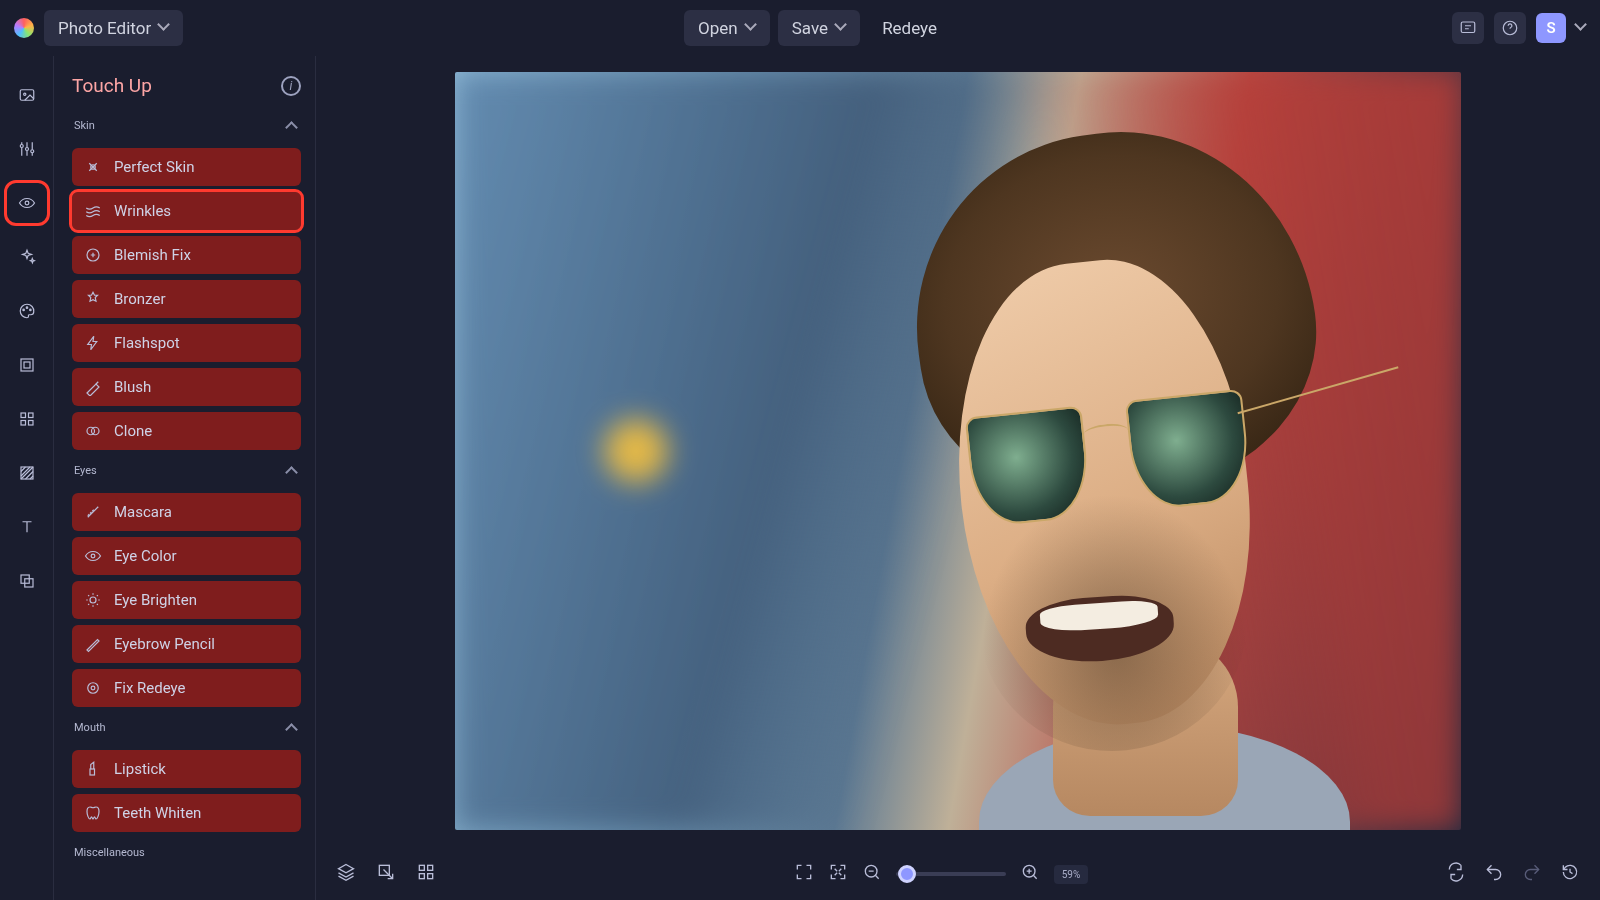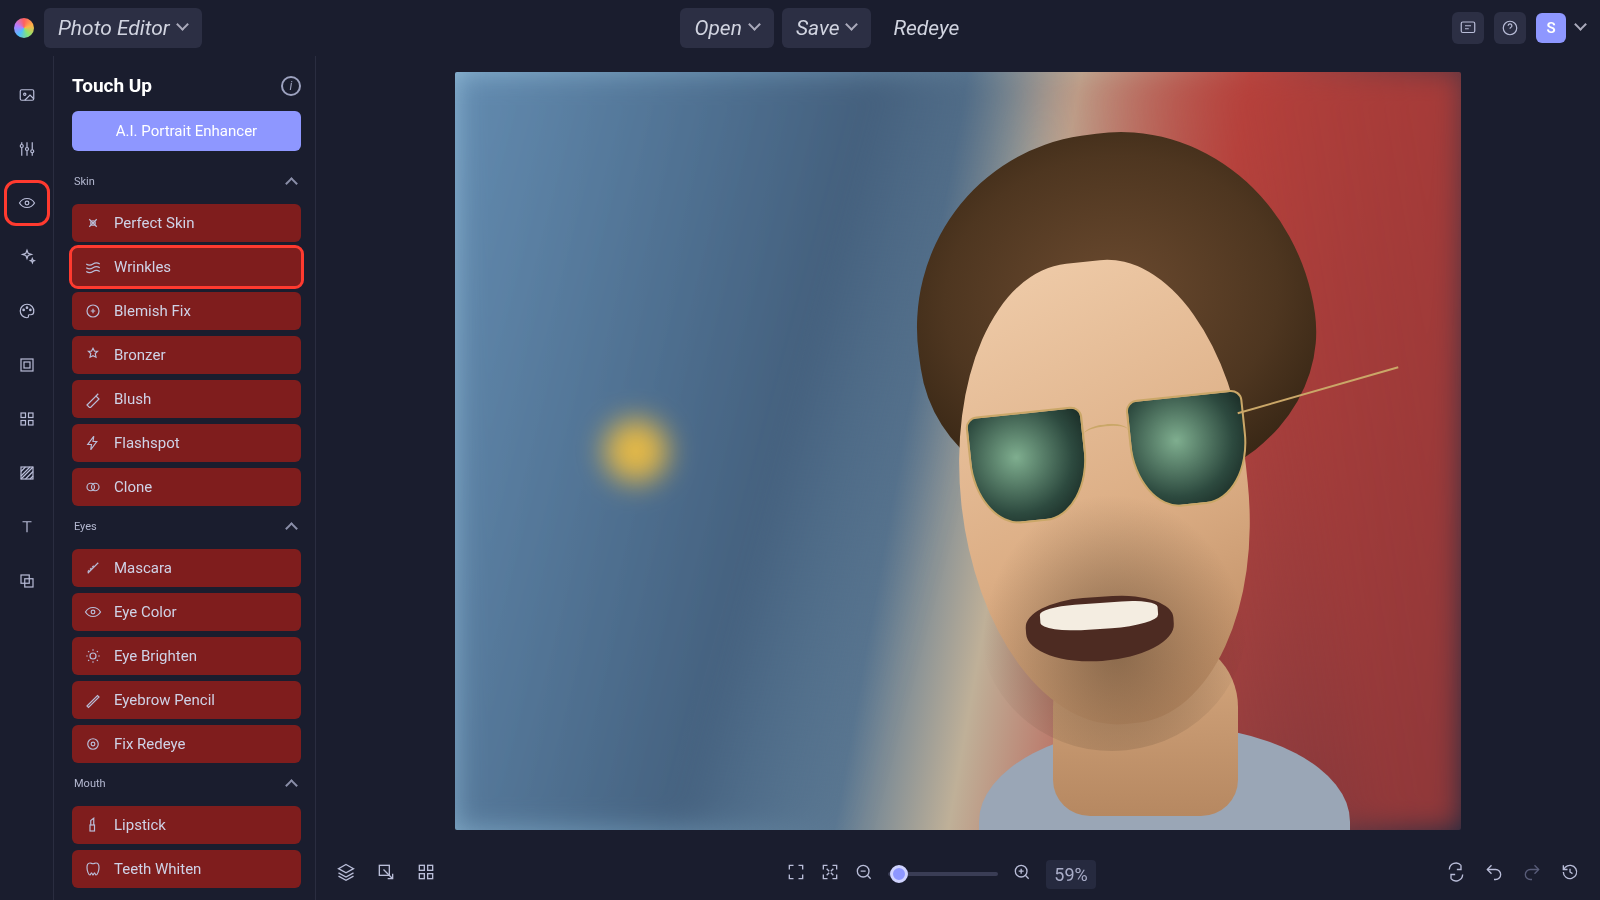--- a/index.html
+++ b/index.html
@@ -1,52 +1,52 @@
 <!DOCTYPE html>
 <html><head>
 <meta charset="utf-8">
 <style>
   * { box-sizing: border-box; margin: 0; padding: 0; font-family: -apple-system, BlinkMacSystemFont, "Segoe UI", Roboto, sans-serif; }
   body { background: #1a1d2e; color: #d1d4e0; width:1600px; height:900px; overflow:hidden; }
   .app { display:flex; flex-direction:column; width:100%; height:100%; }
   .topbar { height:56px; display:flex; align-items:center; padding:0 14px; gap:10px; }
   .logo { width:20px; height:20px; border-radius:50%; background: conic-gradient(#ff5e5e,#ffb347,#89e66e,#4fbfff,#b77bff,#ff5e5e); display:flex; align-items:center; justify-content:center;}
-  .btn { background:#2c2f44; border:none; color:#d1d4e0; border-radius:6px; padding:8px 14px; font-size:21px; display:inline-flex; align-items:center; gap:8px; cursor:pointer;font-style:italic;}
+  .btn { background:#2c2f44; border:none; color:#d1d4e0; border-radius:6px; padding:8px 14px; font-size:17px; display:inline-flex; align-items:center; gap:8px; cursor:pointer;}
   .btn.plain { background:transparent; }
   .chev { width:10px; height:10px; display:inline-block; }
   .chev::before { content:""; display:block; width:7px; height:7px; border-right:2px solid #aab; border-bottom:2px solid #aab; transform:rotate(45deg); margin-top:-3px;}
   .top-mid { margin-left:auto; display:flex; gap:8px; }
   .top-right { margin-left:auto; display:flex; gap:10px; align-items:center;}
   .iconbtn { width:32px; height:32px; border-radius:6px; background:#2c2f44; display:flex; align-items:center; justify-content:center; cursor:pointer; color:#c9cbe0;}
   .avatar { width:30px; height:30px; border-radius:6px; background:#8e97ff; color:#fff; font-weight:600; display:flex; align-items:center; justify-content:center; font-size:15px;}
   .body { flex:1; display:flex; min-height:0;}
   .rail { width:54px; border-right:1px solid #2a2d40; display:flex; flex-direction:column; align-items:center; gap:24px; padding-top:24px;}
   .rail-item { width:30px; height:30px; display:flex; align-items:center; justify-content:center; color:#7d8199; cursor:pointer; border-radius:4px;}
   .rail-item.hot { outline:3px solid #ff3a2f; outline-offset:5px; color:#e8eaf6;}
   .panel { width:262px; border-right:1px solid #2a2d40; padding:18px 14px 0 18px; overflow-y:auto; position:relative;}
   .panel::-webkit-scrollbar{width:6px;} .panel::-webkit-scrollbar-thumb{background:#3a3d55;border-radius:3px;}
   .panel-title-row { display:flex; align-items:center; justify-content:space-between; margin-bottom:14px;}
-  .panel-title { font-size:19px; font-weight:700; color:#ffffff;}
+  .panel-title { font-size:19px; font-weight:400; color:#fca5a5;}
   .info { width:20px; height:20px; border:2px solid #9da2bf; border-radius:50%; display:flex; align-items:center; justify-content:center; font-size:12px; color:#9da2bf; font-style:italic;}
   .ai-btn { width:100%; background:#8e97ff; color:#fff; border:none; border-radius:6px; padding:11px 0; font-size:15px; margin-bottom:16px; cursor:pointer;}
   .section-head { display:flex; align-items:center; justify-content:space-between; padding:8px 4px 16px 2px; font-size:11px; color:#b4b8d0; cursor:pointer;}
   .chev-up { width:10px; height:10px; display:inline-block;} .chev-up::before{content:"";display:block;width:7px;height:7px;border-right:2px solid #8a8ea8;border-bottom:2px solid #8a8ea8;transform:rotate(-135deg);margin-top:2px;}
   .tool { background:#7f1d1d; border-radius:6px; padding:10px 12px; margin-bottom:6px; display:flex; align-items:center; gap:12px; font-size:15px; color:#cfd2e6; cursor:pointer;}
   .tool.hot { outline:3px solid #ff3a2f; }
   .tool svg, .rail-item svg, .iconbtn svg { width:18px; height:18px; stroke:#b9bdd8; fill:none; stroke-width:1.6; }
   .canvas-wrap { flex:1; display:flex; flex-direction:column; min-width:0; }
   .canvas { flex:1; position:relative; overflow:hidden; }
   .photo { position:absolute; left:50%; top:16px; transform:translateX(-50%); width:1006px; height:758px; border-radius:2px; overflow:hidden; }
   .bottombar { height:52px; display:flex; align-items:center; padding:0 20px; gap:18px; }
   .bb-left { display:flex; gap:20px; align-items:center;}
   .bb-center { margin-left:auto; display:flex; align-items:center; gap:14px;}
   .bb-right { margin-left:auto; display:flex; gap:18px; align-items:center;}
   .zoom-track { width:110px; height:4px; background:#3a3d55; border-radius:2px; position:relative;}
   .zoom-thumb { position:absolute; top:50%; left:10%; width:18px; height:18px; border-radius:50%; background:#8e97ff; border:3px solid #cfd3ff; transform:translate(-50%,-50%);}
-  .zoom-label { font-size:18px; color:#a9adc8; background:#262a3f; padding:4px 8px; border-radius:4px;}
+  .zoom-label { font-size:10px; color:#a9adc8; background:#262a3f; padding:4px 8px; border-radius:4px;}
   .bb-icon { color:#b9bdd8; cursor:pointer; }
   .bb-icon.dim { color:#585c78; }
   .bb-icon svg { width:20px; height:20px; stroke:currentColor; fill:none; stroke-width:1.6;}
   
   .bg { position:absolute; inset:0; background:
         radial-gradient(ellipse 70% 90% at 65% 55%, #e3c9a7 0%, #e3c9a7 18%, transparent 19%),
         linear-gradient(100deg,#8fb9d6 0%, #6e95b3 25%, #5d7a94 45%, #bfb098 55%, #b84a44 70%, #1f2a40 100%);
       filter:blur(0px);}
   .blur { position:absolute; inset:0; background:
         radial-gradient(circle at 18% 50%, #e3b847 0%, #e3b847 3.4%, transparent 3.6%),
@@ -177,21 +177,20 @@
             <rect x="9" y="9" width="11" height="11"></rect>
           </svg>
         </div>
     </div>
 
     <div class="panel">
       <div class="panel-title-row">
         <div class="panel-title">Touch Up</div>
         <div class="info">i</div>
       </div>
-      <button class="ai-btn"><span>A.I. Portrait Enhancer</span></button>
 
       <div>
         <div class="section-head">
             <span>Skin</span>
             <span class="chev-up"></span>
           </div>
         <div class="tool">
             <svg viewBox="0 0 24 24">
               <path d="M7 7l10 10M7 17L17 7"></path>
               <circle cx="12" cy="12" r="3"></circle>
@@ -212,30 +211,30 @@
             <span>Blemish Fix</span>
           </div>
         <div class="tool">
             <svg viewBox="0 0 24 24">
               <path d="M12 3l2 4h4l-3 3 1 5-4-2-4 2 1-5-3-3h4z"></path>
             </svg>
             <span>Bronzer</span>
           </div>
         <div class="tool">
             <svg viewBox="0 0 24 24">
+              <path d="M13 3L5 14h5l-1 7 8-11h-5z"></path>
+            </svg>
+            <span>Flashspot</span>
+          </div>
+        <div class="tool">
+            <svg viewBox="0 0 24 24">
               <path d="M4 20l12-12 4 4L8 24z"></path>
               <path d="M16 8l3-3"></path>
             </svg>
             <span>Blush</span>
-          </div>
-        <div class="tool">
-            <svg viewBox="0 0 24 24">
-              <path d="M13 3L5 14h5l-1 7 8-11h-5z"></path>
-            </svg>
-            <span>Flashspot</span>
           </div>
         <div class="tool">
             <svg viewBox="0 0 24 24">
               <circle cx="9" cy="12" r="5"></circle>
               <circle cx="15" cy="12" r="5"></circle>
             </svg>
             <span>Clone</span>
           </div>
       </div>
 

